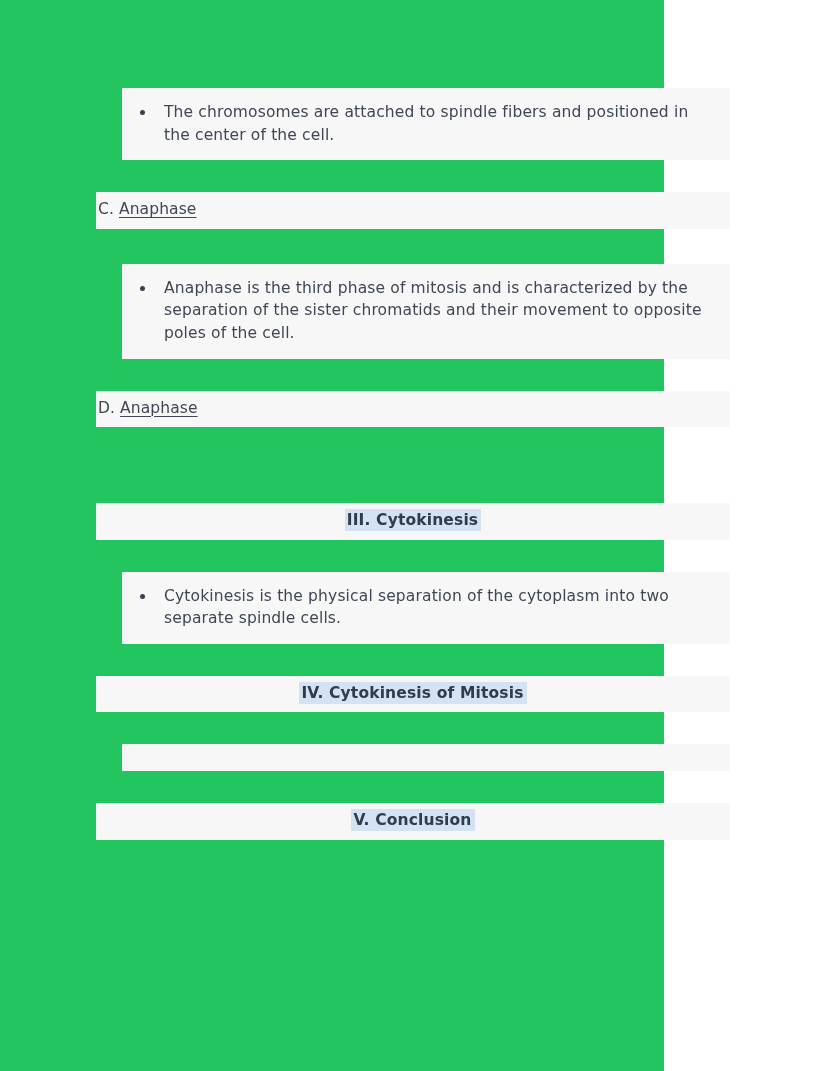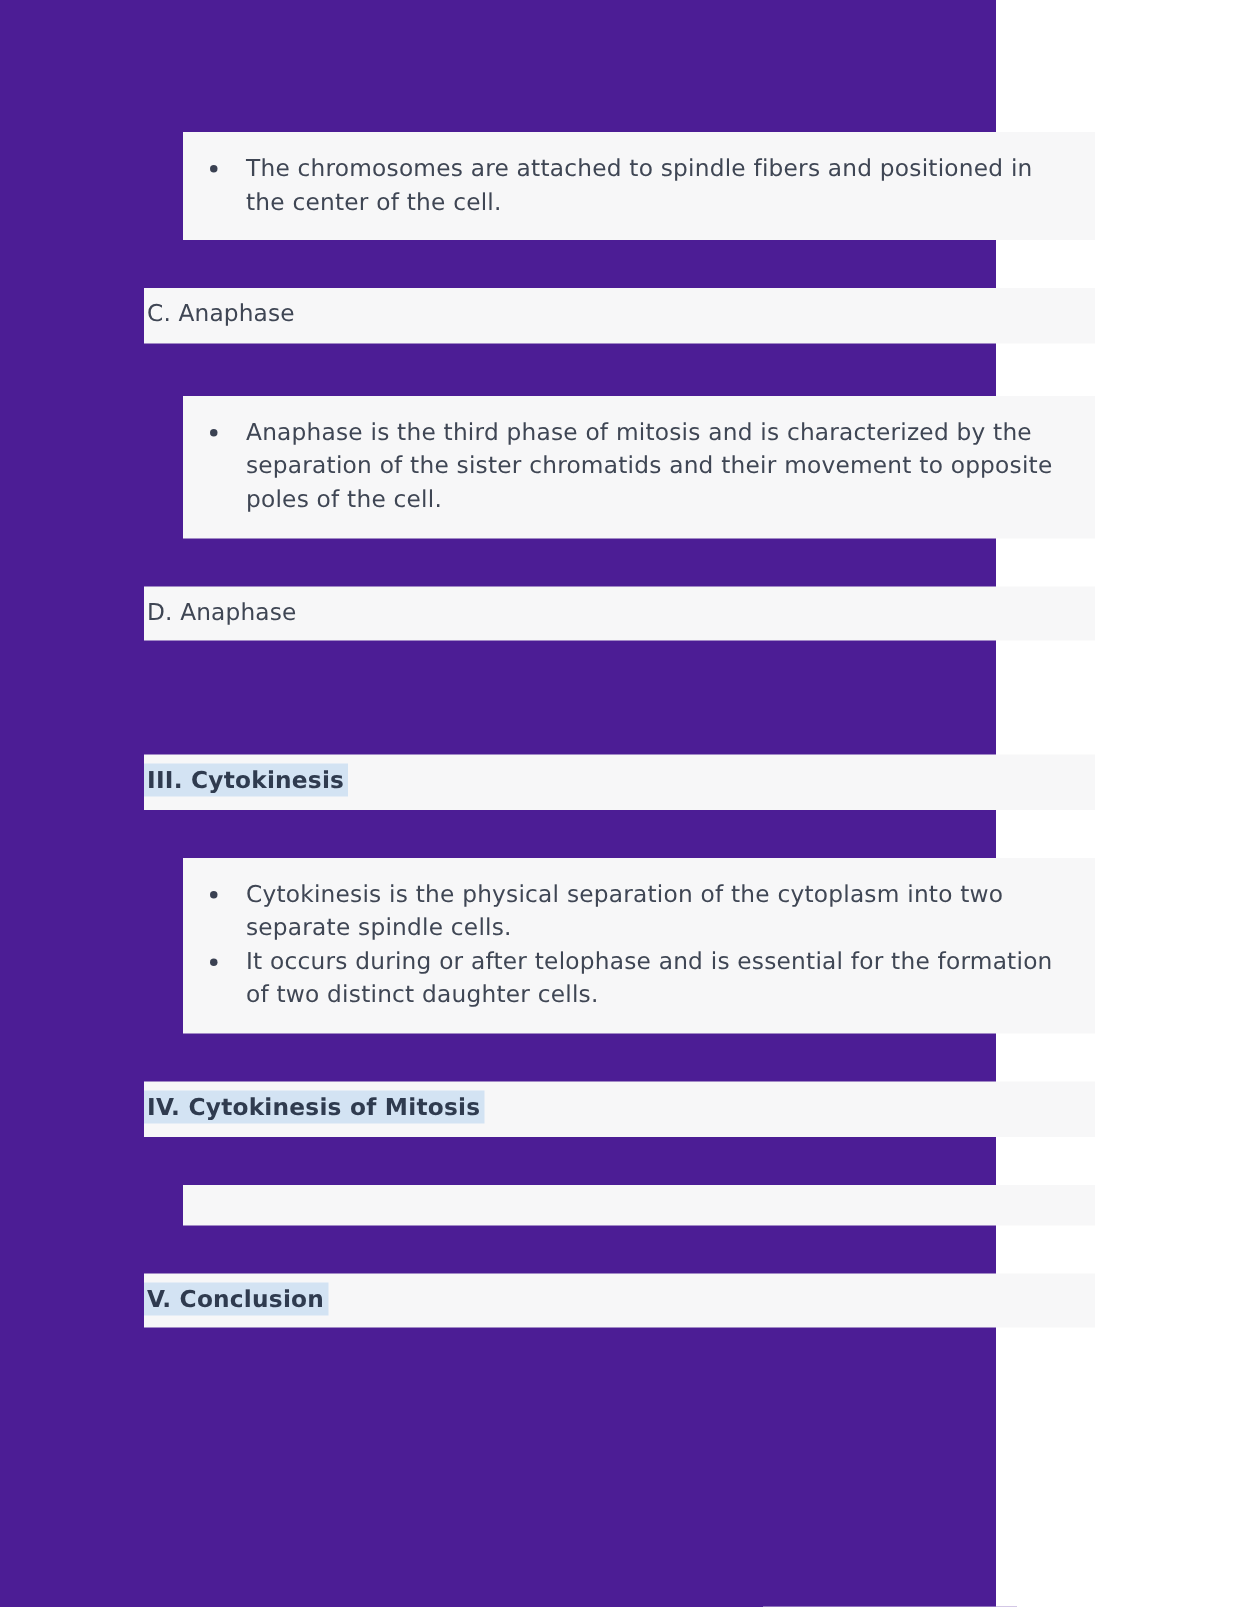--- a/index.html
+++ b/index.html
@@ -12,21 +12,21 @@
     height: 1071px;
     font-family: "DejaVu Sans", sans-serif;
     -webkit-font-smoothing: antialiased;
     overflow: hidden;
   }
 
   #page {
     position: relative;
     width: 664px;
     height: 1071px;
-    background: #4c1d95;
+    background: #22c55e;
     box-sizing: border-box;
     padding-top: 88px;
   }
 
   .doc-body {
     position: relative;
     width: 828px;
   }
 
   
@@ -43,30 +43,32 @@
     font-size: 15.5px;
     line-height: 1.45;
     color: #3f4654;
     letter-spacing: 0.1px;
     white-space: nowrap;
   }
   .sub-heading .marker {
     text-decoration: none;
   }
   .sub-heading .term {
+    text-decoration: underline;
     text-underline-offset: 3px;
     text-decoration-thickness: 1px;
   }
 
   
   .roman-heading {
     padding: 6px 0 8px 0;
     font-size: 15.5px;
     line-height: 1.45;
     white-space: nowrap;
+    text-align: center;
   }
   .roman-heading .hl {
     background: #d3e3f3;
     color: #2f3b4f;
     font-weight: 700;
     padding: 2px 3px 2px 2px;
     letter-spacing: 0.15px;
   }
 
   
@@ -146,21 +148,20 @@
 
     <div class="band roman-heading">
       <span class="hl">III. Cytokinesis</span>
     </div>
 
     <div class="gap-md"></div>
 
     <div class="bullet-block">
       <ul>
         <li>Cytokinesis is the physical separation of the cytoplasm into two separate spindle cells.</li>
-        <li>It occurs during or after telophase and is essential for the formation of two distinct daughter cells.</li>
       </ul>
     </div>
 
     <div class="gap-md"></div>
 
     <div class="band roman-heading">
       <span class="hl">IV. Cytokinesis of Mitosis</span>
     </div>
 
     <div class="gap-md"></div>

